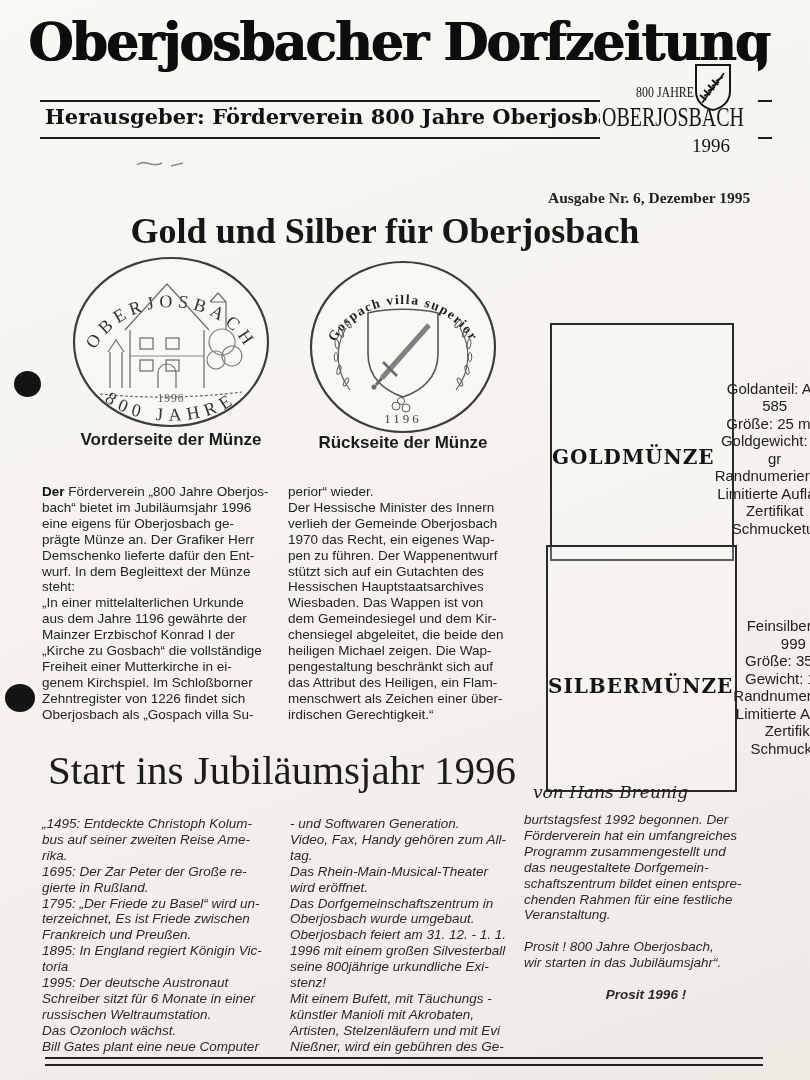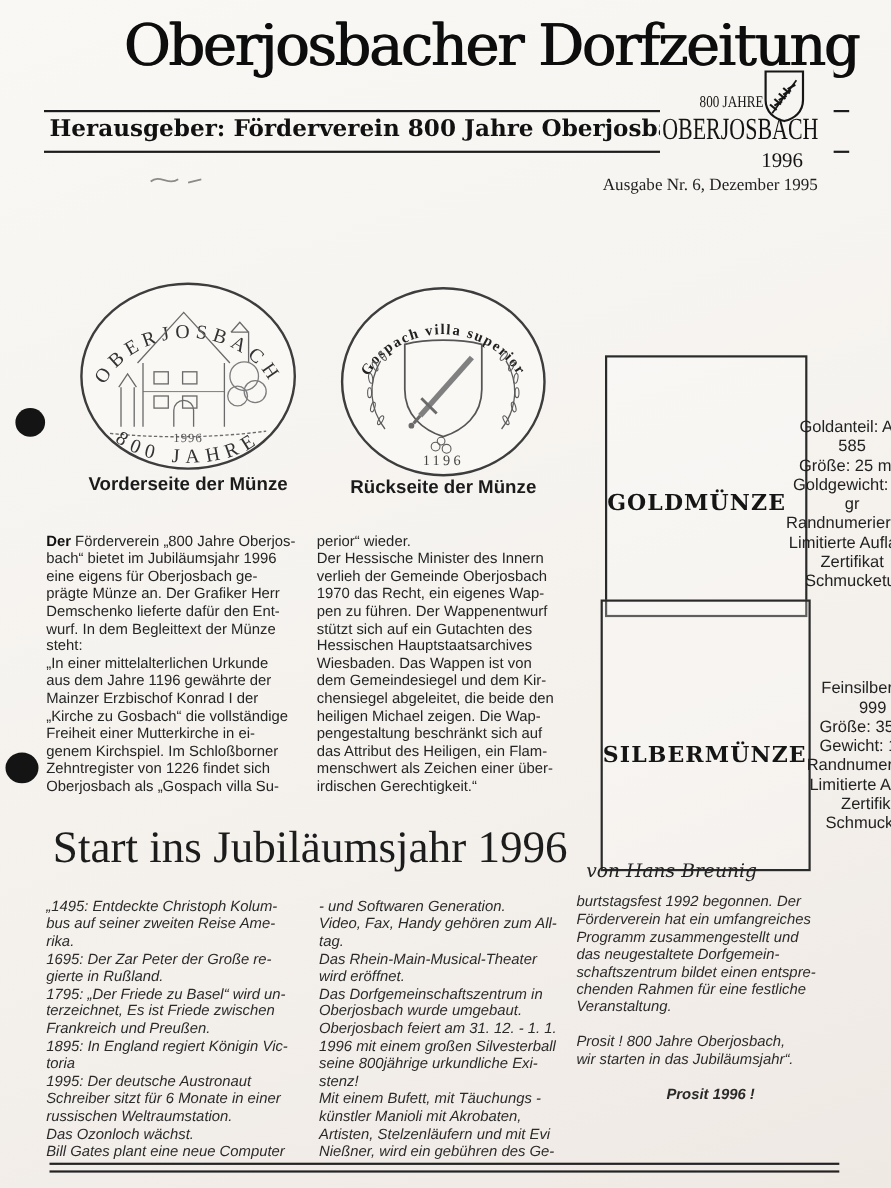--- a/index.html
+++ b/index.html
@@ -4,31 +4,31 @@
 <style>
   html,body{margin:0;padding:0;background:#d8d5d0;}
   .page{
     position:relative;width:810px;height:1080px;margin:0 auto;overflow:hidden;
     background:linear-gradient(160deg,#f9f8f5 0%,#f5f2ee 55%,#efe9e4 100%);
     font-family:"Liberation Sans",sans-serif;color:#222;
   }
   .abs{position:absolute;}
   .prel{white-space:pre-line;}
   .masthead{
-    left:28px;top:2px;width:752px;text-align:right;
-    font-family:"DejaVu Serif",serif;font-weight:400;font-size:52px;
+    left:28px;top:2px;width:752px;text-align:left;
+    font-family:"DejaVu Serif",serif;font-weight:700;font-size:52px;
     letter-spacing:-2px;color:#0d0d0d;line-height:1.55;
     text-shadow:1px 0 0 #0d0d0d;
   }
   .rule{background:#1c1c1c;height:2px;}
   .publisher{
     left:45px;top:104px;font-family:"DejaVu Serif",serif;font-weight:700;
     font-size:21px;color:#111;letter-spacing:0;
   }
-  .issue{left:548px;top:160px;font-family:"Liberation Serif",serif;font-size:15.5px;color:#222;}
+  .issue{left:548px;top:189px;font-family:"Liberation Serif",serif;font-size:15.5px;color:#222;font-weight:bold;}
   .headline1{
     left:40px;top:210px;width:690px;text-align:center;
     font-family:"Liberation Serif",serif;font-weight:700;font-size:36px;color:#161616;
   }
   .coin-caption{font-weight:700;font-size:17px;color:#1b1b1b;text-align:center;}
   .steck-title{
     left:535px;top:278px;width:215px;text-align:center;
     font-family:"DejaVu Serif",serif;font-weight:700;font-size:19px;color:#151515;letter-spacing:0.5px;
   }
   .infobox{
@@ -86,20 +86,21 @@
       <text x="92" y="90" font-family="Liberation Sans, sans-serif" font-size="19" fill="#141414" textLength="38" lengthAdjust="spacingAndGlyphs">1996</text>
     </svg>
   </div>
 
   <svg class="abs" style="left:135px;top:155px;" width="64" height="18">
     <path d="M2,10 C 10,3 18,14 27,8 M 36,11 l 12,-3" stroke="#8d8b87" stroke-width="1.6" fill="none"></path>
   </svg>
 
   <div class="abs issue">Ausgabe Nr. 6, Dezember 1995</div>
 
+  <div class="abs headline1">Gold und Silber für Oberjosbach</div>
 
   <svg class="abs" style="left:70px;top:256px;" width="202" height="172" viewBox="0 0 202 172">
     <ellipse cx="101" cy="86" rx="97" ry="84" fill="#f9f8f5" stroke="#3d3d3d" stroke-width="2.2"></ellipse>
     <defs>
       <path id="cfTop" d="M 21,104 A 83,72 0 0 1 181,104"></path>
       <path id="cfBot" d="M 27,136 A 78,42 0 0 0 175,136"></path>
     </defs>
     <text font-size="18" letter-spacing="5" fill="#333">
       <textPath href="#cfTop" startOffset="50%" text-anchor="middle">OBERJOSBACH</textPath>
     </text>

